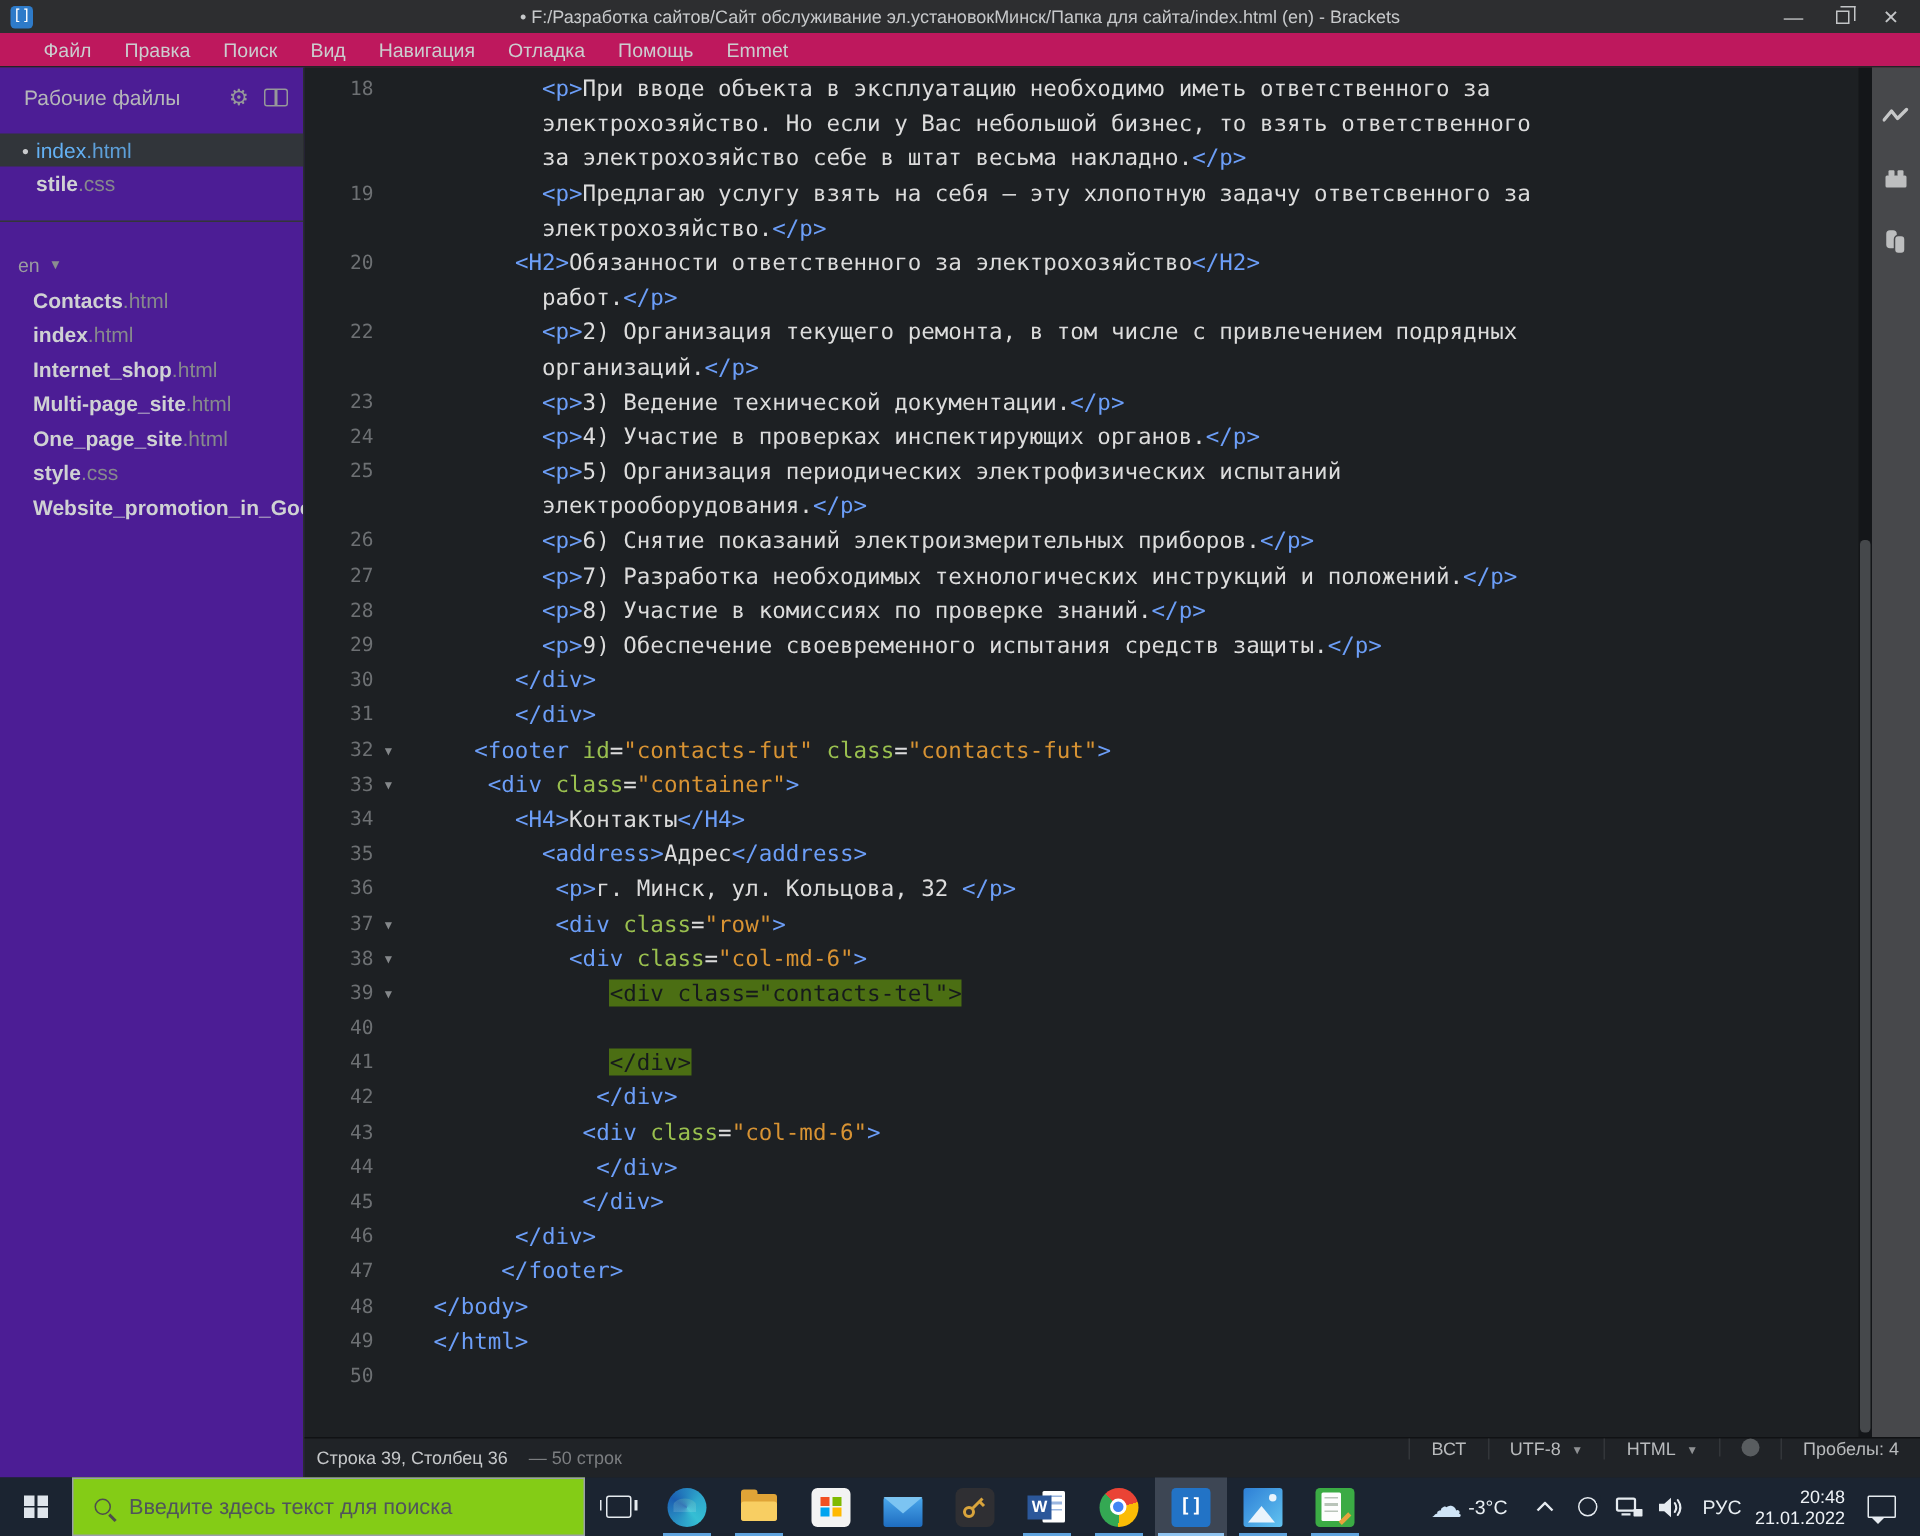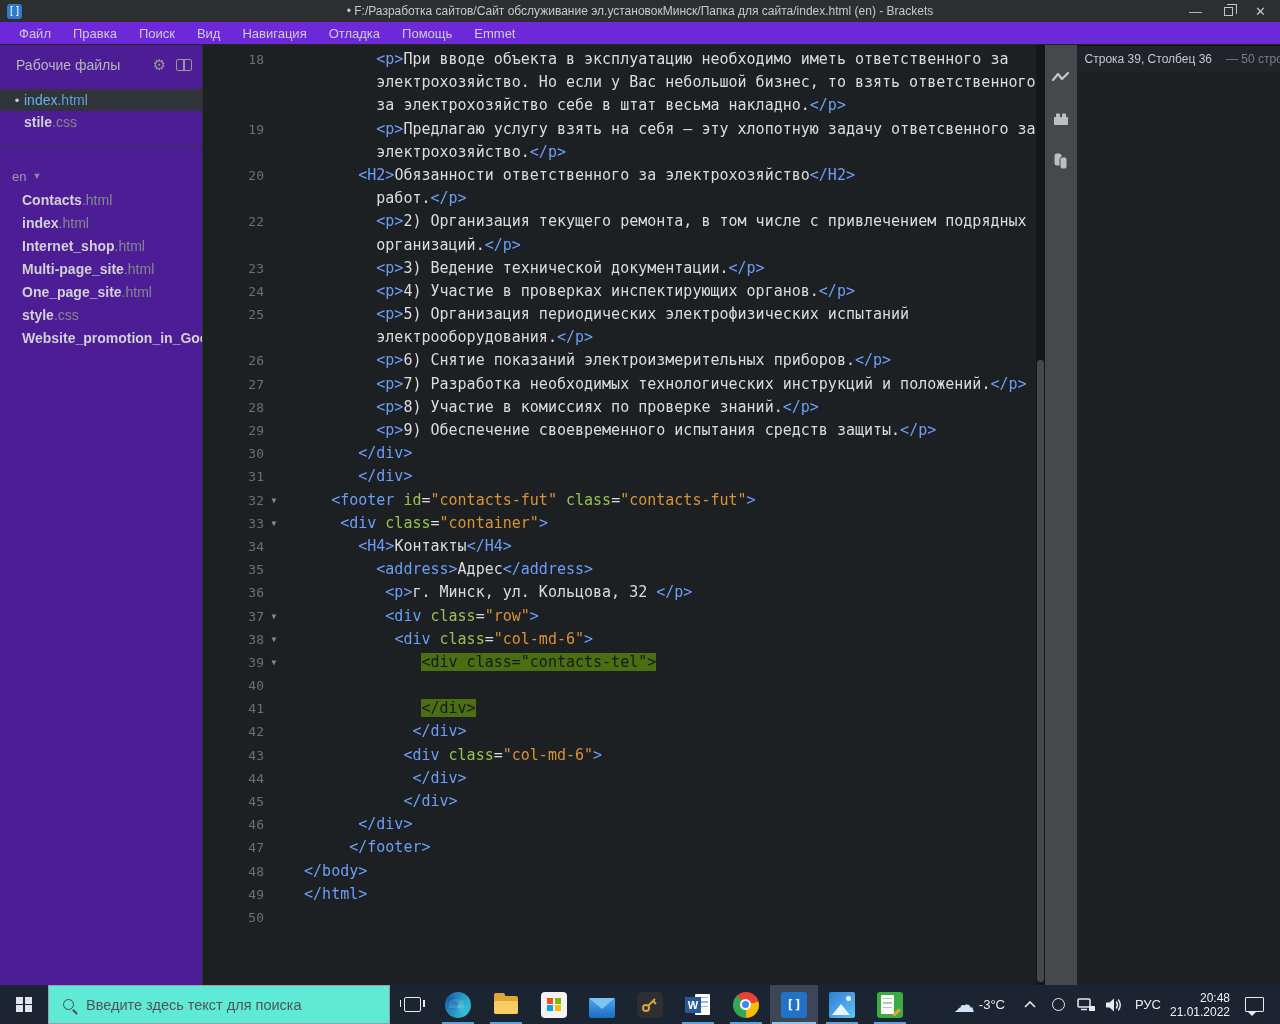--- a/index.html
+++ b/index.html
@@ -9,21 +9,21 @@
   
   .titlebar{height:22px;background:#2d2e30;display:flex;align-items:center;position:relative;flex:0 0 auto;}
   .brx-logo{width:15px;height:15px;background:#2e7bc9;border-radius:3px;margin-left:7px;color:#fff;
     font-family:"DejaVu Sans Mono",monospace;font-size:10px;line-height:14px;text-align:center;}
   .title-text{position:absolute;left:0;right:0;text-align:center;color:#c7c9cb;font-size:12px;}
   .wincontrols{margin-left:auto;display:flex;align-items:center;gap:22px;padding-right:14px;z-index:2;}
   .wc{color:#c3c5c7;font-size:13px;line-height:13px;cursor:default;}
   .wc-min{letter-spacing:0;}
   .wc-restore{width:9px;height:9px;border:1px solid #c3c5c7;position:relative;}
   .wc-restore:before{content:"";position:absolute;left:2px;top:-4px;width:9px;height:9px;border:1px solid #c3c5c7;border-left:none;border-bottom:none;}
-  .menubar{height:23px;background:#6d28d9;display:flex;align-items:center;padding-left:8px;flex:0 0 auto;border-bottom:1px solid #232426;}
+  .menubar{height:23px;background:#be185d;display:flex;align-items:center;padding-left:18px;flex:0 0 auto;border-bottom:1px solid #232426;}
   .menu-item{color:#cccdcf;font-size:13px;padding:0 11px;line-height:23px;}
 
   
   .main{flex:1 1 auto;display:flex;min-height:0;}
   .sidebar{width:203px;background:#4c1d95;flex:0 0 auto;display:flex;flex-direction:column;border-right:1px solid #2a2d30;}
   .sb-header{height:40px;display:flex;align-items:center;padding:0 10px 0 16px;}
   .sb-title{color:#b5b7b9;font-size:14px;flex:1;}
   .gear{color:#96989a;font-size:15px;margin-right:10px;}
   .spliticon{width:16px;height:12px;border:1.5px solid #96989a;border-radius:2px;position:relative;}
   .spliticon:before{content:"";position:absolute;left:6px;top:0;bottom:0;width:1.5px;background:#96989a;}
@@ -35,21 +35,21 @@
   .wf-row.active{background:#31353a;}
   .wf-row.active .wf-name{color:#64b1f4;font-weight:400;}
   .wf-row.active .wf-ext{color:#5d9fd8;}
   .proj-header{margin-top:16px;height:24px;display:flex;align-items:center;padding-left:12px;color:#9b9da0;font-size:13px;}
   .proj-caret{font-size:9px;margin-left:6px;color:#8a8d90;}
   .proj-files{}
   .pf-row{height:23px;display:flex;align-items:center;padding-left:22px;font-size:14px;white-space:nowrap;overflow:hidden;}
   .pf-name{font-weight:700;color:#cfd1d3;}
   .pf-ext{color:#86898c;}
 
-  .editor-col{flex:1 1 auto;display:flex;min-width:0;margin-left:15px;}
+  .editor-col{flex:1 1 auto;display:flex;flex-direction:column;min-width:0;}
   .editor-wrap{flex:1 1 auto;display:flex;min-height:0;}
   .editor{flex:1 1 auto;background:#1d2023;overflow:hidden;padding-top:3px;
     font-family:"DejaVu Sans Mono",monospace;font-size:15px;}
   .erow{height:23.2px;line-height:23.2px;display:flex;white-space:pre;}
   .gut{width:68px;flex:0 0 auto;display:flex;}
   .lnum{width:46px;text-align:right;color:#6d7073;font-size:13px;}
   .fold{width:20px;text-align:center;color:#85888b;font-size:8px;}
   .codeln{flex:1;white-space:pre;color:#dcdcdc;}
   .c-x{color:#dcdcdc;}
   .c-t{color:#6c9ef8;}
@@ -69,21 +69,21 @@
   .st-right{margin-left:auto;display:flex;align-items:flex-start;height:100%;}
   .st-cell{display:flex;align-items:center;padding:0 14px;border-left:1px solid #33363a;color:#b9bbbd;}
   .st-caret{font-size:8px;color:#8f9194;margin-left:7px;}
   .st-circle{width:12px;height:12px;border-radius:50%;background:#595d60;}
 
   
   .taskbar{height:39px;background:#1b2431;display:flex;align-items:stretch;flex:0 0 auto;}
   .startbtn{width:48px;display:flex;align-items:center;justify-content:center;}
   .winlogo{display:grid;grid-template-columns:7px 7px;grid-template-rows:7px 7px;gap:1.5px;}
   .winlogo div{background:#dfe5ec;}
-  .searchbox{width:342px;background:#5eead4;border:1px solid #9aa0a6;display:flex;align-items:center;}
+  .searchbox{width:342px;background:#84cc16;border:1px solid #9aa0a6;display:flex;align-items:center;}
   .mag{width:11px;height:11px;border:1.7px solid #4e4e4e;border-radius:50%;position:relative;margin:0 12px 0 14px;flex:0 0 auto;}
   .mag:after{content:"";position:absolute;width:1.7px;height:6px;background:#4e4e4e;left:10px;top:9px;transform:rotate(-45deg);}
   .search-input{border:none;outline:none;background:transparent;font-size:14.5px;color:#3c3c3c;width:280px;font-family:"Liberation Sans",sans-serif;}
   .search-input::placeholder{color:#50555b;}
   .taskview{width:44px;display:flex;align-items:center;justify-content:center;}
   .tv-icon{width:17px;height:15px;border:1.6px solid #e6ebf0;border-radius:2px;position:relative;}
   .tv-icon:before{content:"";position:absolute;right:-5px;top:2px;width:1.6px;height:7px;background:#e6ebf0;}
   .tv-icon:after{content:"";position:absolute;left:-5px;top:2px;width:1.6px;height:7px;background:#e6ebf0;}
   .apps{display:flex;}
   .app-cell{width:48px;display:flex;align-items:center;justify-content:center;position:relative;}

